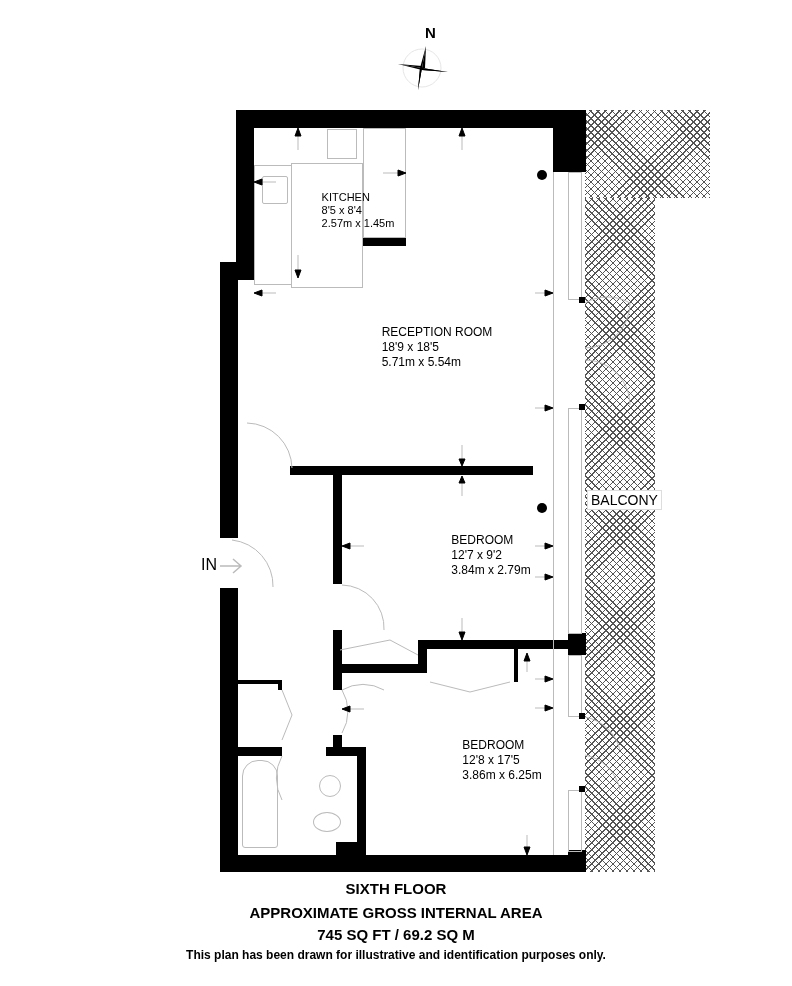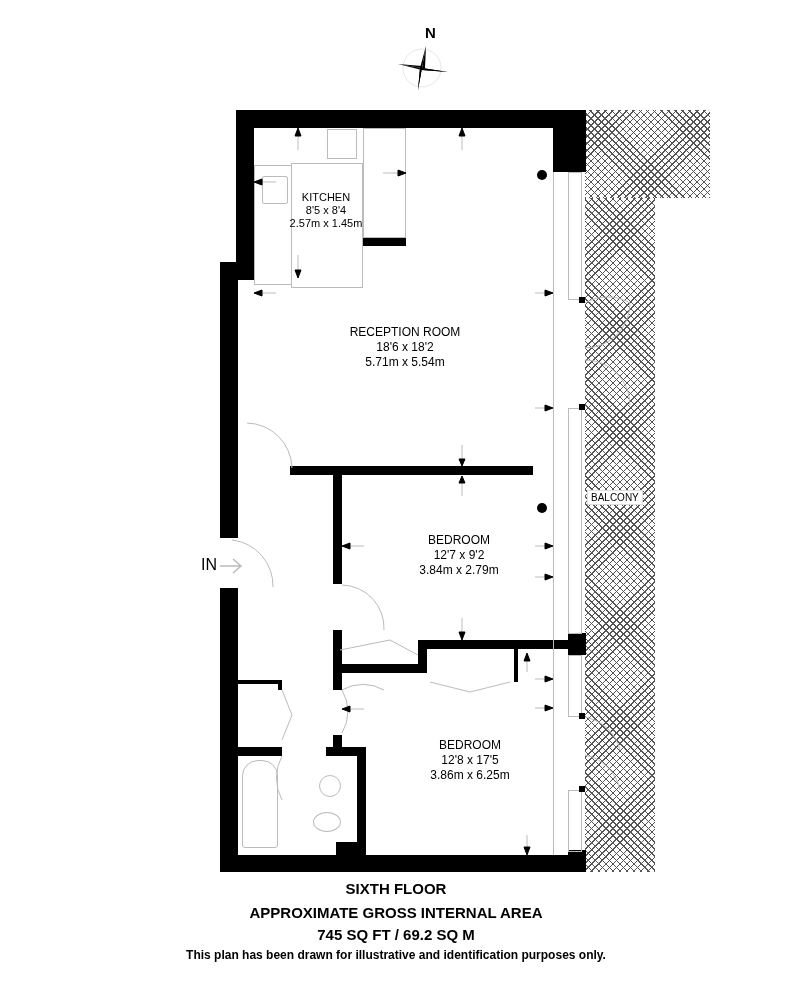--- a/index.html
+++ b/index.html
@@ -6,26 +6,26 @@
     body{width:792px;height:986px;position:relative;overflow:hidden;font-family:"Liberation Sans",sans-serif;color:#000;}
     .abs{position:absolute;}
     .wall{position:absolute;background:#000;}
     .thin{position:absolute;border:1px solid #bbb;box-sizing:border-box;}
     .balcony{position:absolute;
       background-color:#fff;
       background-image:
         repeating-linear-gradient(45deg,#555 0 1px,transparent 1px 5px),
         repeating-linear-gradient(-45deg,#555 0 1px,transparent 1px 5px);
     }
-    .room-label{position:absolute;text-align:center;font-size:12px;line-height:15px;transform:translateX(-50%);white-space:nowrap;}
+    .room-label{position:absolute;font-size:12px;line-height:15px;transform:translateX(-50%);white-space:nowrap;margin-left:32px;}
     .footer{position:absolute;left:0;width:792px;text-align:center;font-weight:bold;}
     .f-title{font-weight:bold;font-size:15px;font-family:"Liberation Sans",sans-serif;letter-spacing:0;}
     .f-note{font-size:12px;}
     .col{position:absolute;width:10px;height:10px;border-radius:50%;background:#000;}
-    .balcony-tag{position:absolute;background:#fff;font-size:10px;padding:1px 3px;border:1px solid #ddd;}
+    .balcony-tag{position:absolute;background:#fff;font-size:14px;padding:1px 3px;border:1px solid #ddd;}
     svg{position:absolute;left:0;top:0;}
   </style>
 </head>
 <body>
 
 <div class="abs" style="left:392px;top:24px;width:60px;height:70px;">
   <svg width="60" height="70">
     <circle cx="30" cy="44" r="19" fill="none" stroke="#e6e6e6" stroke-width="1"></circle>
     <polygon points="30,44 34,22 33,44" fill="#000"></polygon>
     <polygon points="30,44 26,66 28,44" fill="#000"></polygon>
@@ -152,21 +152,21 @@
   </g>
 </svg>
 
 <div class="room-label" style="left:326px;top:191px;font-size:11px;line-height:13px;">
   <div>KITCHEN</div>
   <div>8'5 x 8'4</div>
   <div>2.57m x 1.45m</div>
 </div>
 <div class="room-label" style="left:405px;top:325px;">
   <div>RECEPTION ROOM</div>
-  <div>18'6 x 18'2</div>
+  <div>18'9 x 18'5</div>
   <div>5.71m x 5.54m</div>
 </div>
 <div class="room-label" style="left:459px;top:533px;">
   <div>BEDROOM</div>
   <div>12'7 x 9'2</div>
   <div>3.84m x 2.79m</div>
 </div>
 <div class="room-label" style="left:470px;top:738px;">
   <div>BEDROOM</div>
   <div>12'8 x 17'5</div>

